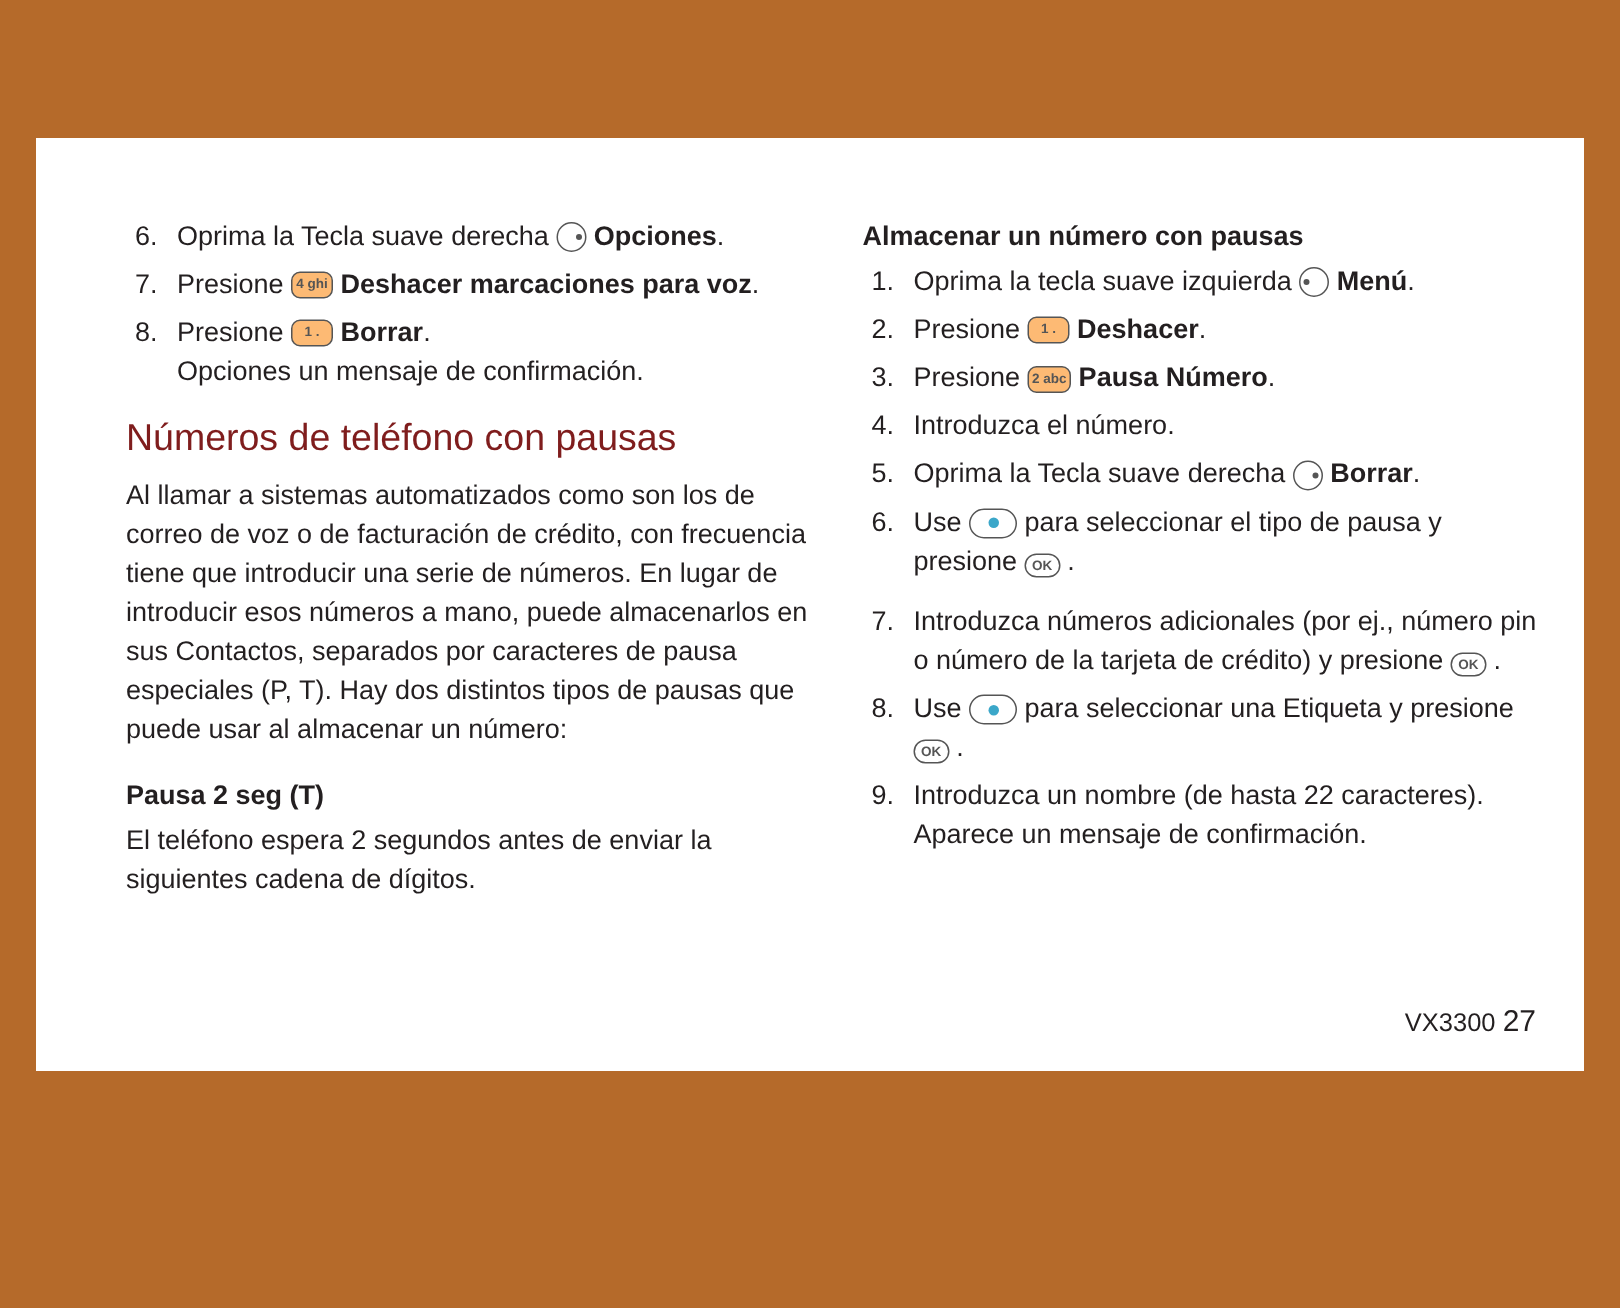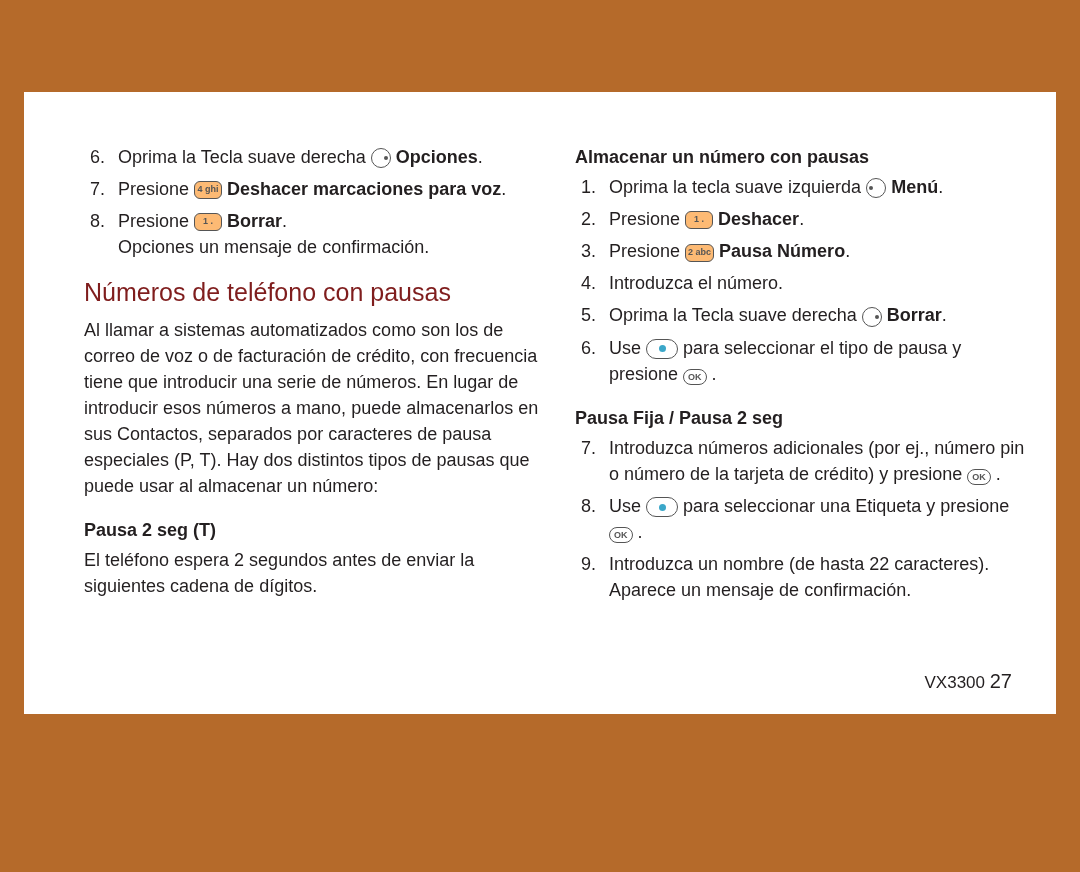--- a/index.html
+++ b/index.html
@@ -119,21 +119,21 @@
     font-size:9px; font-weight:bold;
     line-height:14px;
     padding:0 4px;
     color:#555;
     background:#fff;
     text-align:center;
   }
   .footer {
     position: absolute;
     bottom: 18px;
-    right: 44px;
+    right: 32px;
     font-size: 17px;
   }
   .footer .pg { font-size: 20px; }
 </style>
 </head>
 <body>
 
 <div class="page">
   <div class="content">
 
@@ -192,21 +192,20 @@
           <span> </span><span class="b">Borrar</span><span>.</span>
         </li>
         <li>
           <span>Use </span>
           <span class="icon navcircle"></span>
           <span> para seleccionar el tipo de pausa y presione </span>
           <span class="ok">OK</span><span> .</span>
         </li>
       </ol>
 
-      <div class="subhead">Pausa Fija / Pausa 2 seg</div>
       <ol class="num" start="7">
         <li>
           <span>Introduzca números adicionales (por ej., número pin o número de la tarjeta de crédito) y presione </span>
           <span class="ok">OK</span><span> .</span>
         </li>
         <li>
           <span>Use </span>
           <span class="icon navcircle"></span>
           <span> para seleccionar una Etiqueta y presione </span>
           <span class="ok">OK</span><span> .</span>

